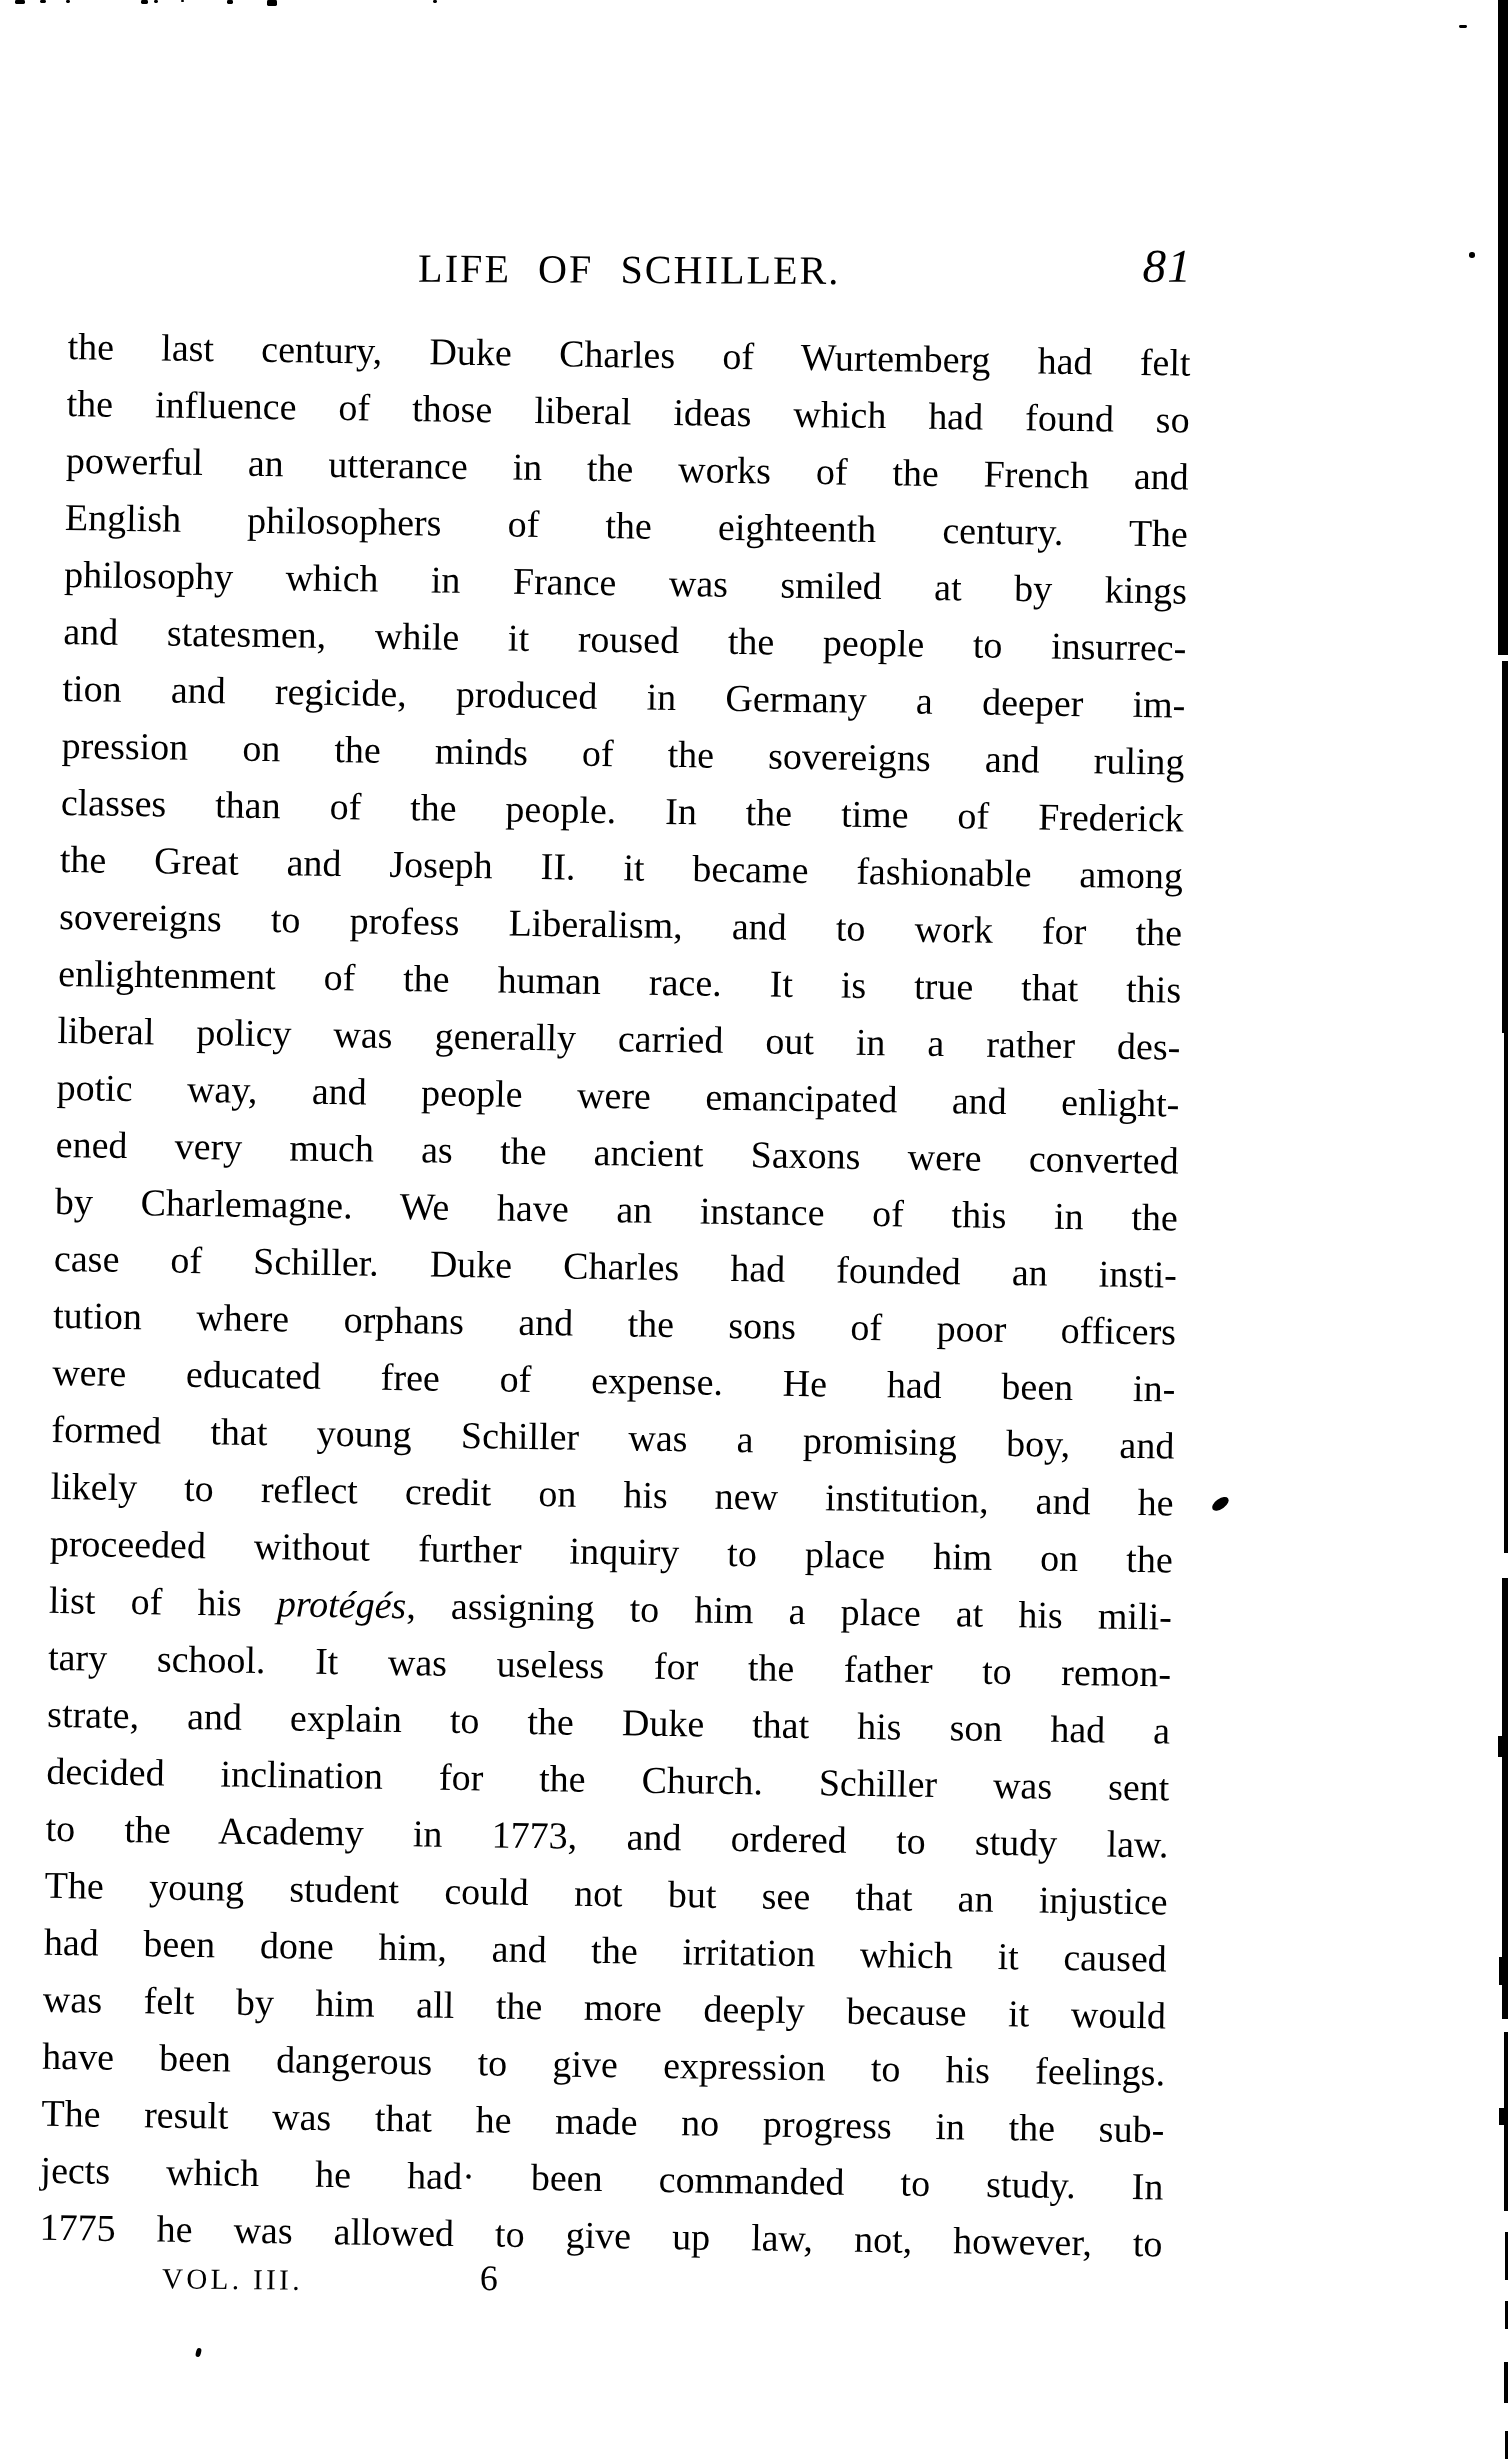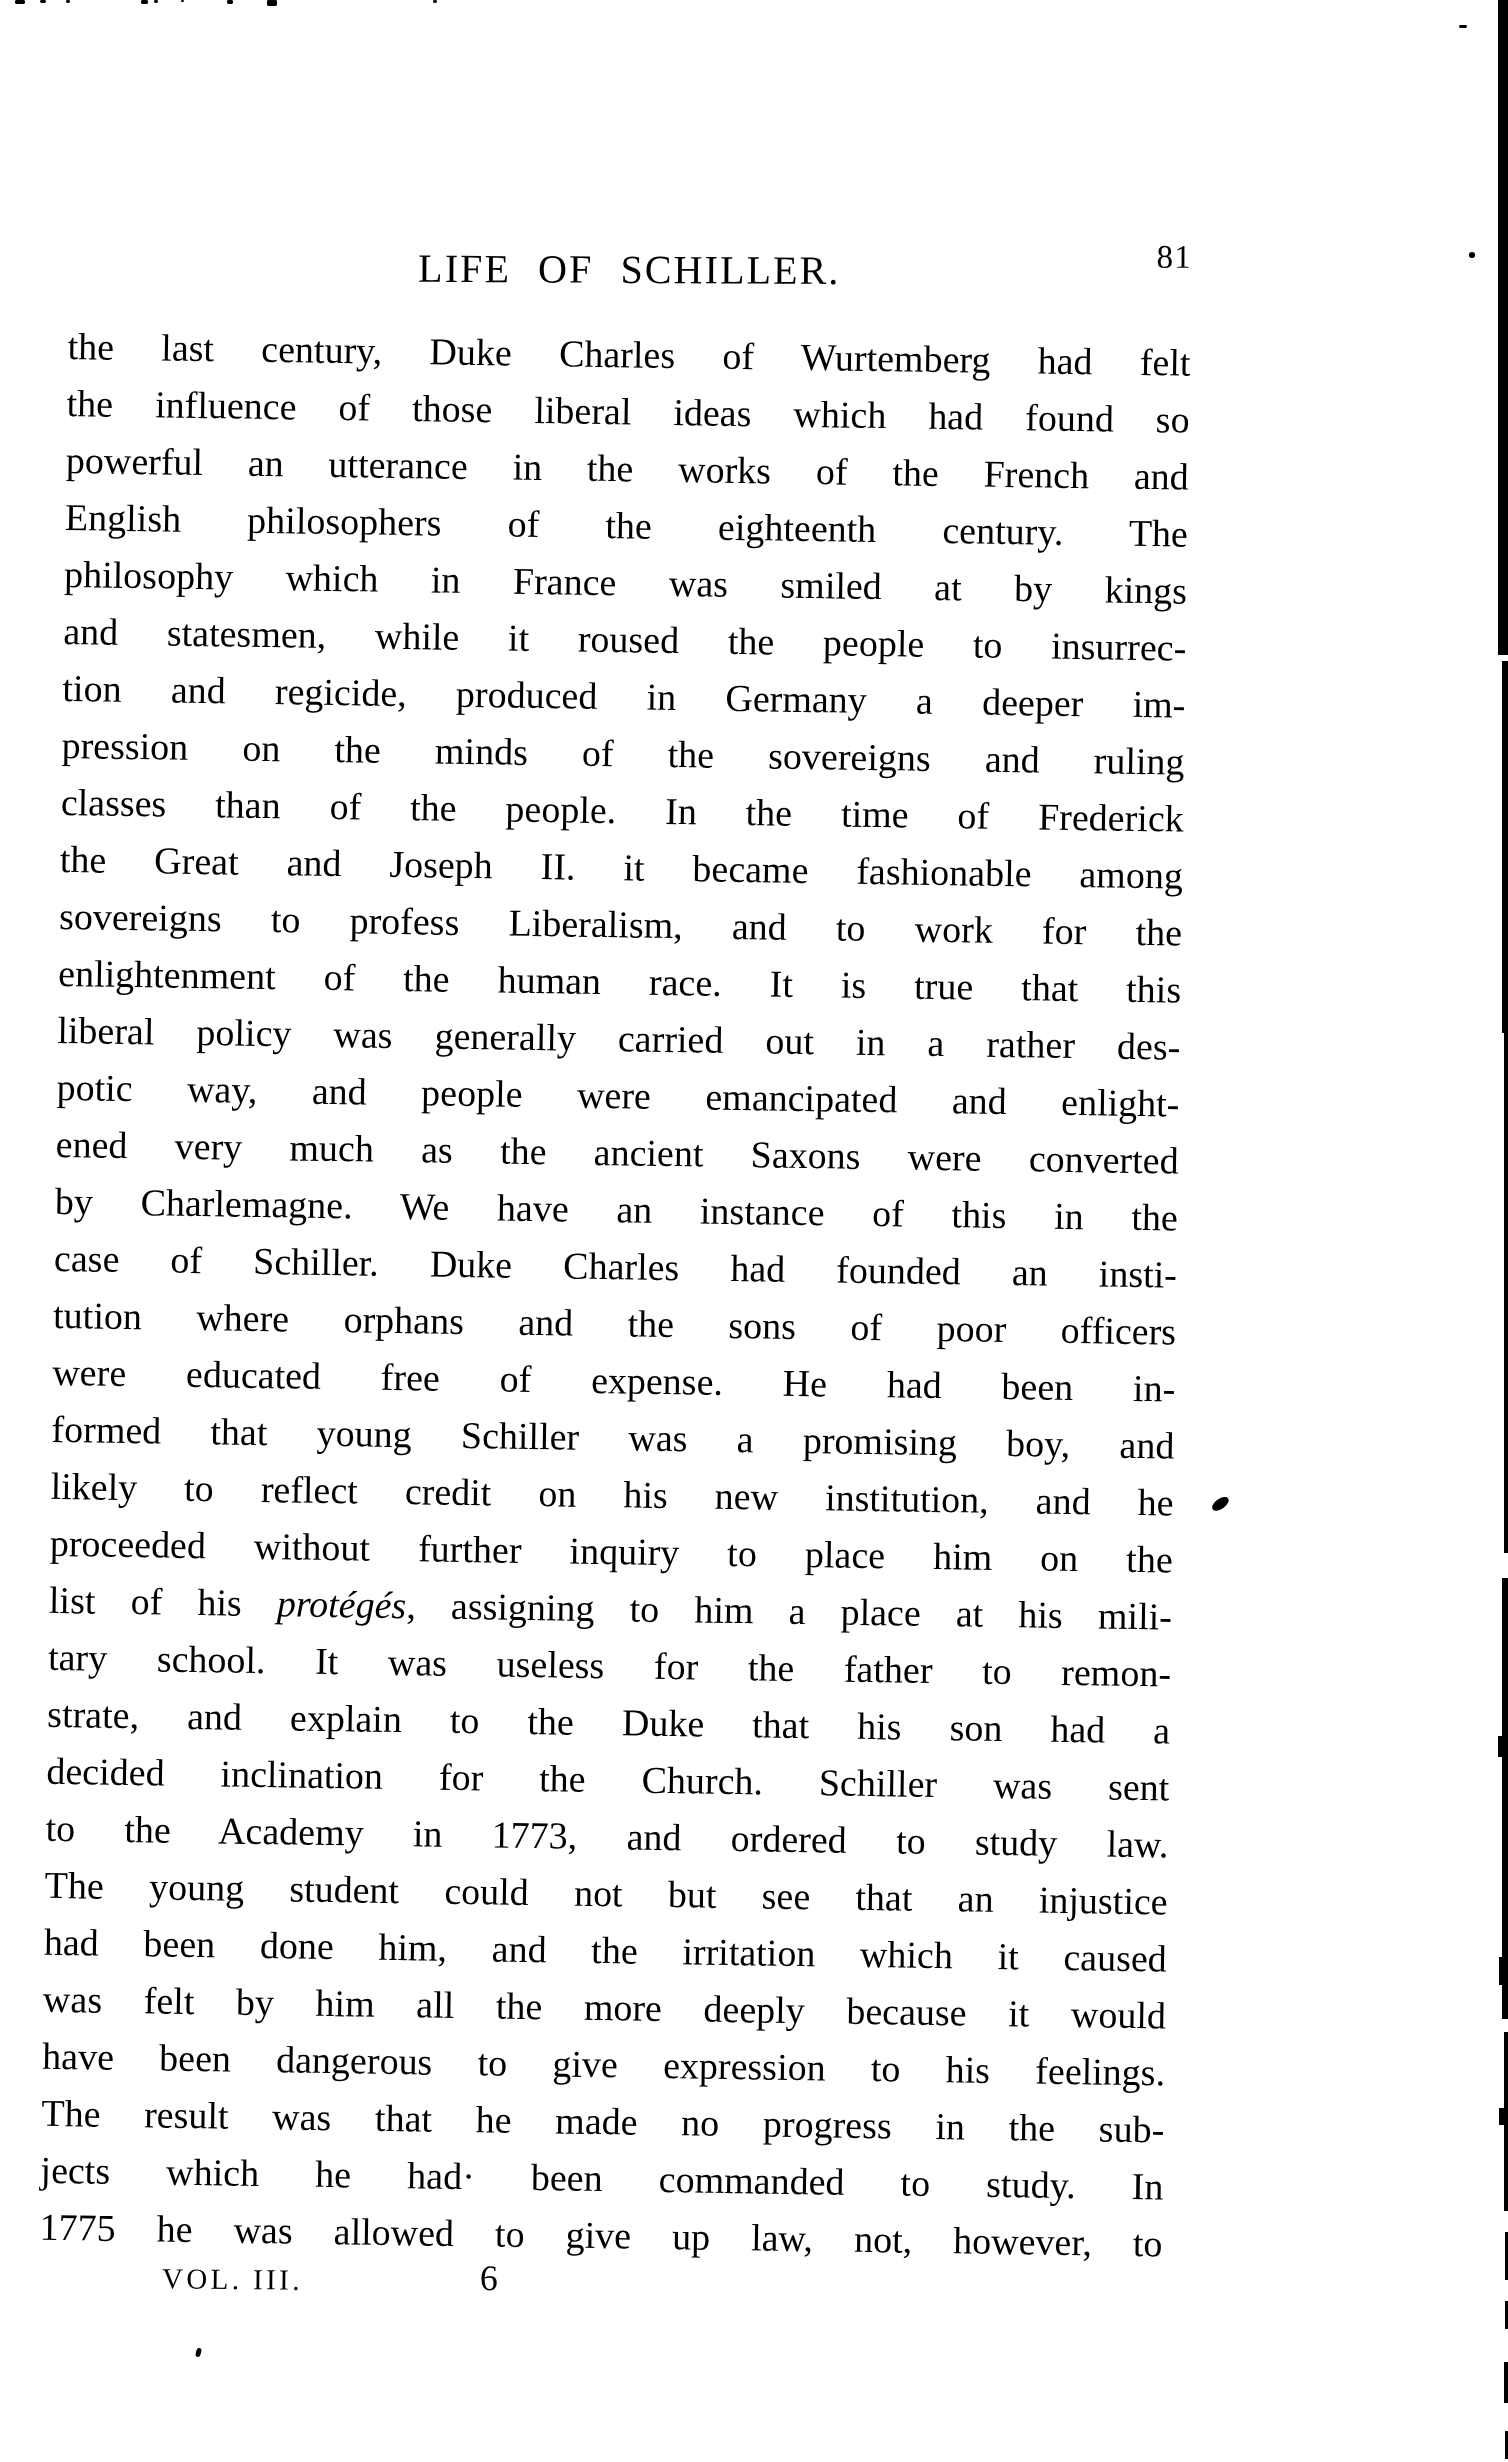--- a/index.html
+++ b/index.html
@@ -5,21 +5,21 @@
   html,body{margin:0;padding:0;}
   body{
     width:1509px;height:2462px;position:relative;overflow:hidden;
     background:#ffffff;color:#000;
     font-family:"Liberation Serif","DejaVu Serif",serif;
   }
   .page{position:absolute;inset:0;}
   
   .header{position:absolute;left:68px;top:243px;width:1123px;transform:rotate(0.3deg);transform-origin:0 0;}
   .running-title{display:block;text-align:center;font-size:40px;letter-spacing:2.1px;word-spacing:15px;white-space:nowrap;}
-  .page-number{position:absolute;right:-1.4px;top:-9.6px;font-size:33px;letter-spacing:1.4px;}
+  .page-number{position:absolute;right:-1.4px;top:-9.6px;font-size:47px;letter-spacing:1.4px;font-style:italic;}
   
   .body-block{position:absolute;left:68px;top:318px;width:1123px;transform:rotate(0.85deg);transform-origin:0 0;}
   .line{height:57px;line-height:57px;font-size:38px;
         text-align:justify;text-align-last:justify;text-justify:inter-word;}
   .line em{font-style:italic;}
   
   .footer-vol{position:absolute;left:162px;top:2263px;font-size:29px;letter-spacing:3.4px;transform:rotate(0.6deg);}
   .footer-sig{position:absolute;left:480px;top:2257px;font-size:36px;transform:rotate(0.6deg);}
   .edge{position:absolute;top:0;right:0;width:27.6px;height:2462px;}
   .edge .e{position:absolute;right:0;background:#000;}

